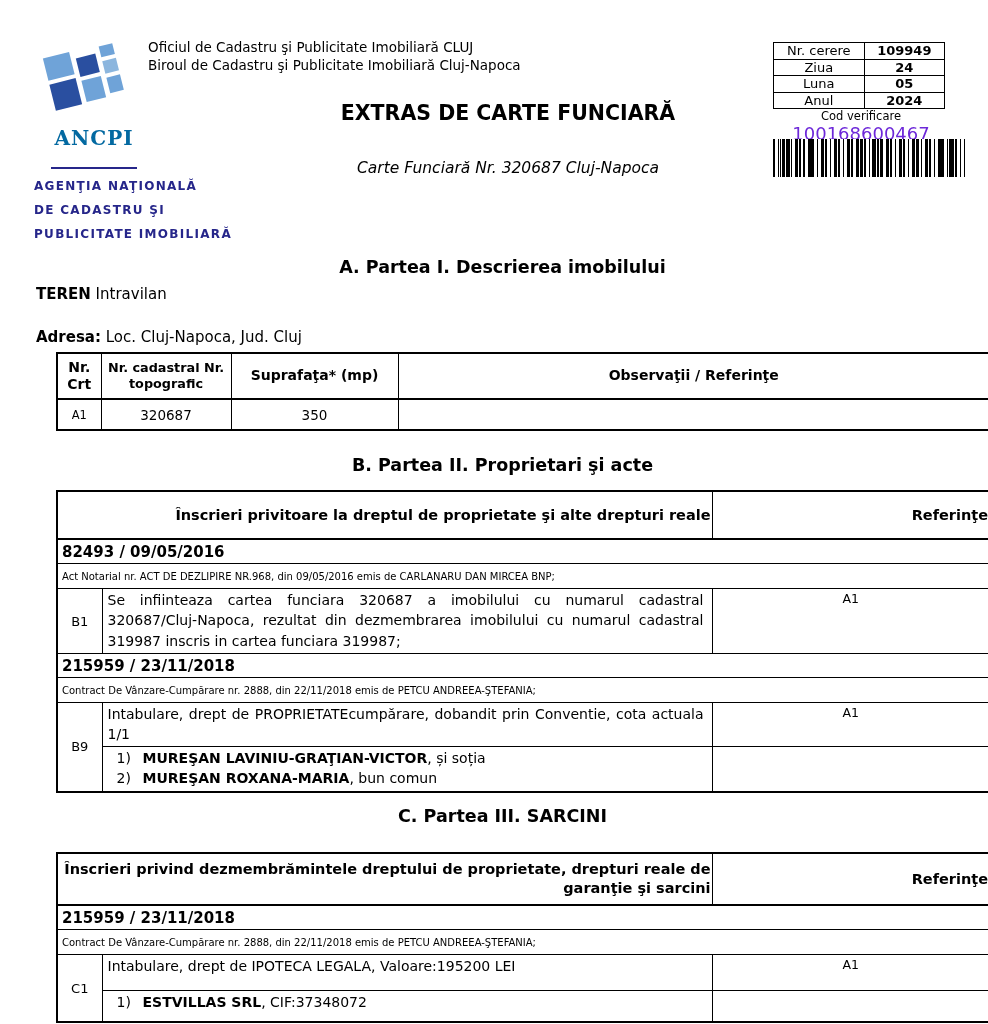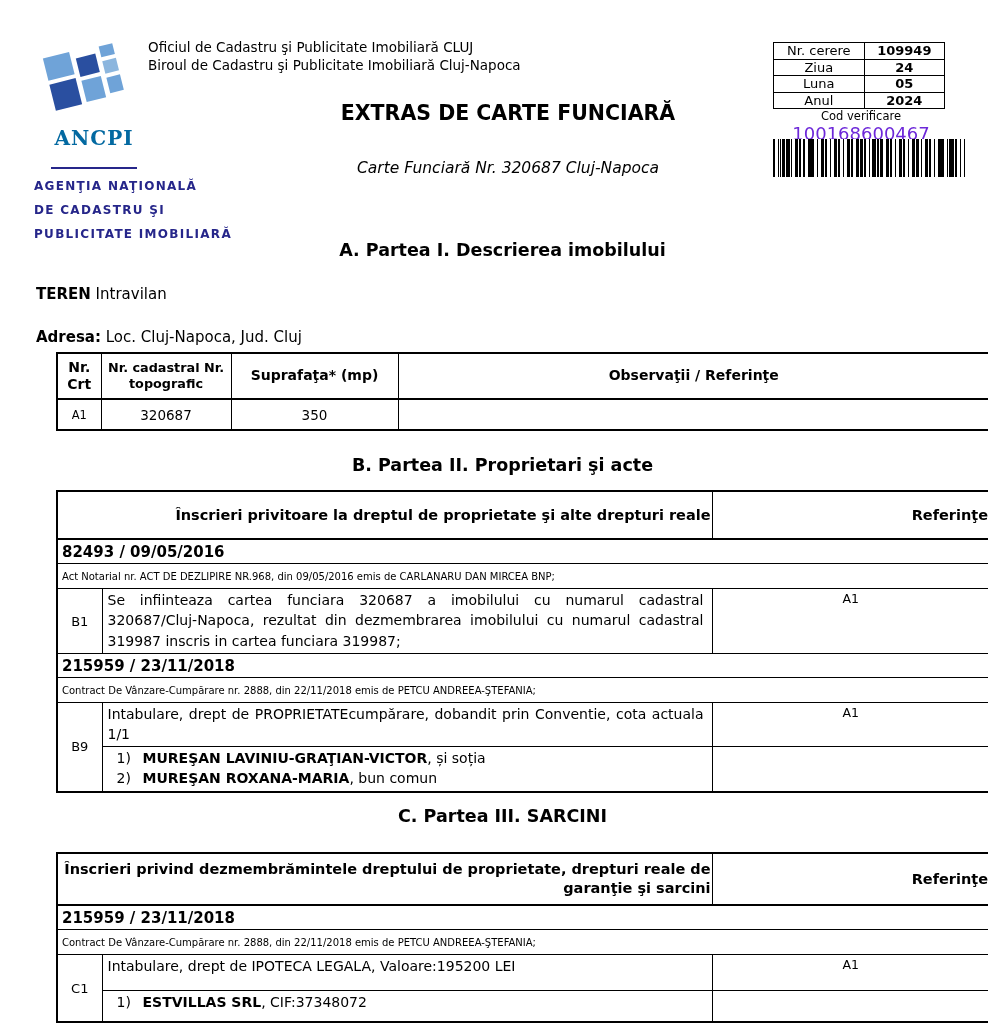--- a/index.html
+++ b/index.html
@@ -42,21 +42,21 @@
     background-color:#fff;
     background-image:
       repeating-linear-gradient(90deg,#000 0 2px,#fff 2px 5px,#000 5px 6px,#fff 6px 9px,#000 9px 12px,#fff 12px 13px),
       repeating-linear-gradient(90deg,#fff 0 7px,#000 7px 8px,#fff 8px 15px,#000 15px 17px,#fff 17px 23px);
     background-blend-mode:darken;
   }
 
   
   .secheading { position:absolute; left:35px; width:935px; text-align:center;
     font-size:17.5px; font-weight:bold; }
-  #heading-a { top:240px; }
+  #heading-a { top:257px; }
   #heading-b { top:455px; }
   #heading-c { top:806px; }
   .teren  { position:absolute; left:36px; top:285px; font-size:15px; }
   .adresa { position:absolute; left:36px; top:328px; font-size:15px; }
 
   
   table.doc { border-collapse:collapse; table-layout:fixed; position:absolute; left:35px; width:935px; background:#fff; }
   table.doc { border:2px solid #000;margin-left:21px; }
   table.doc td { border:1px solid #000; overflow:hidden; }
 

